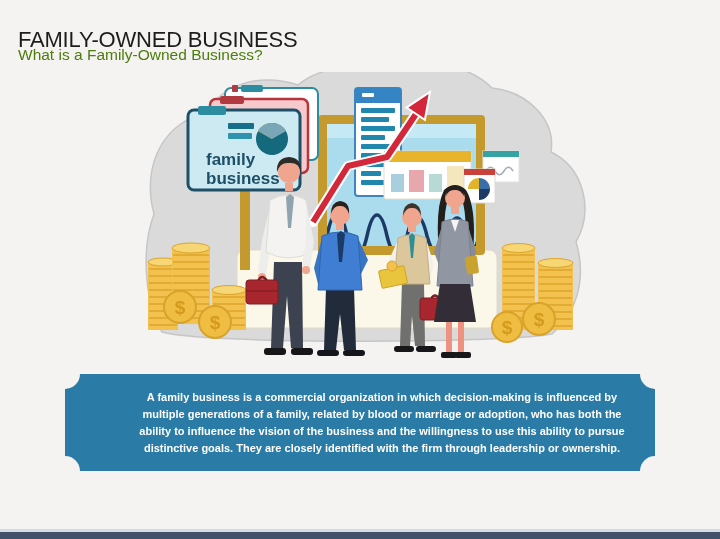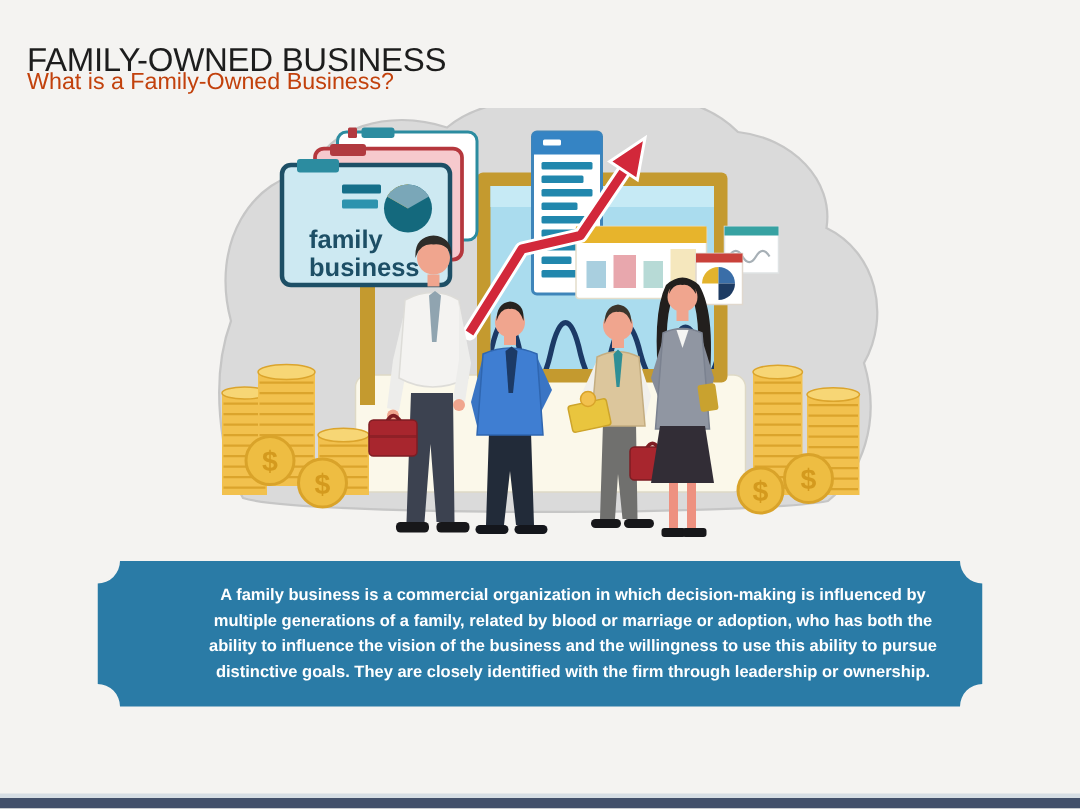--- a/index.html
+++ b/index.html
@@ -7,21 +7,21 @@
     width:720px;height:539px;position:relative;overflow:hidden;
     background:#f4f3f1;
     font-family:"Liberation Sans",sans-serif;
   }
   .slide-title{
     position:absolute;left:18px;top:12px;
     font-size:22px;font-weight:normal;color:#1d1d1d;letter-spacing:-0.2px;
   }
   .slide-subtitle{
     position:absolute;left:18px;top:46px;
-    font-size:15.5px;color:#c2410c;
+    font-size:15.5px;color:#4d7c0f;
   }
   .illustration{
     position:absolute;left:125px;top:72px;width:475px;height:300px;
   }
   .illustration text{font-family:"Liberation Sans",sans-serif;}
   .sign-text{font-size:17px;font-weight:bold;fill:#1d4f66;}
   .coin-dollar{font-size:19px;font-weight:bold;fill:#d49a1e;text-anchor:middle;}
   .definition-box{
     position:absolute;left:65px;top:373px;width:634px;height:99px;
   }

